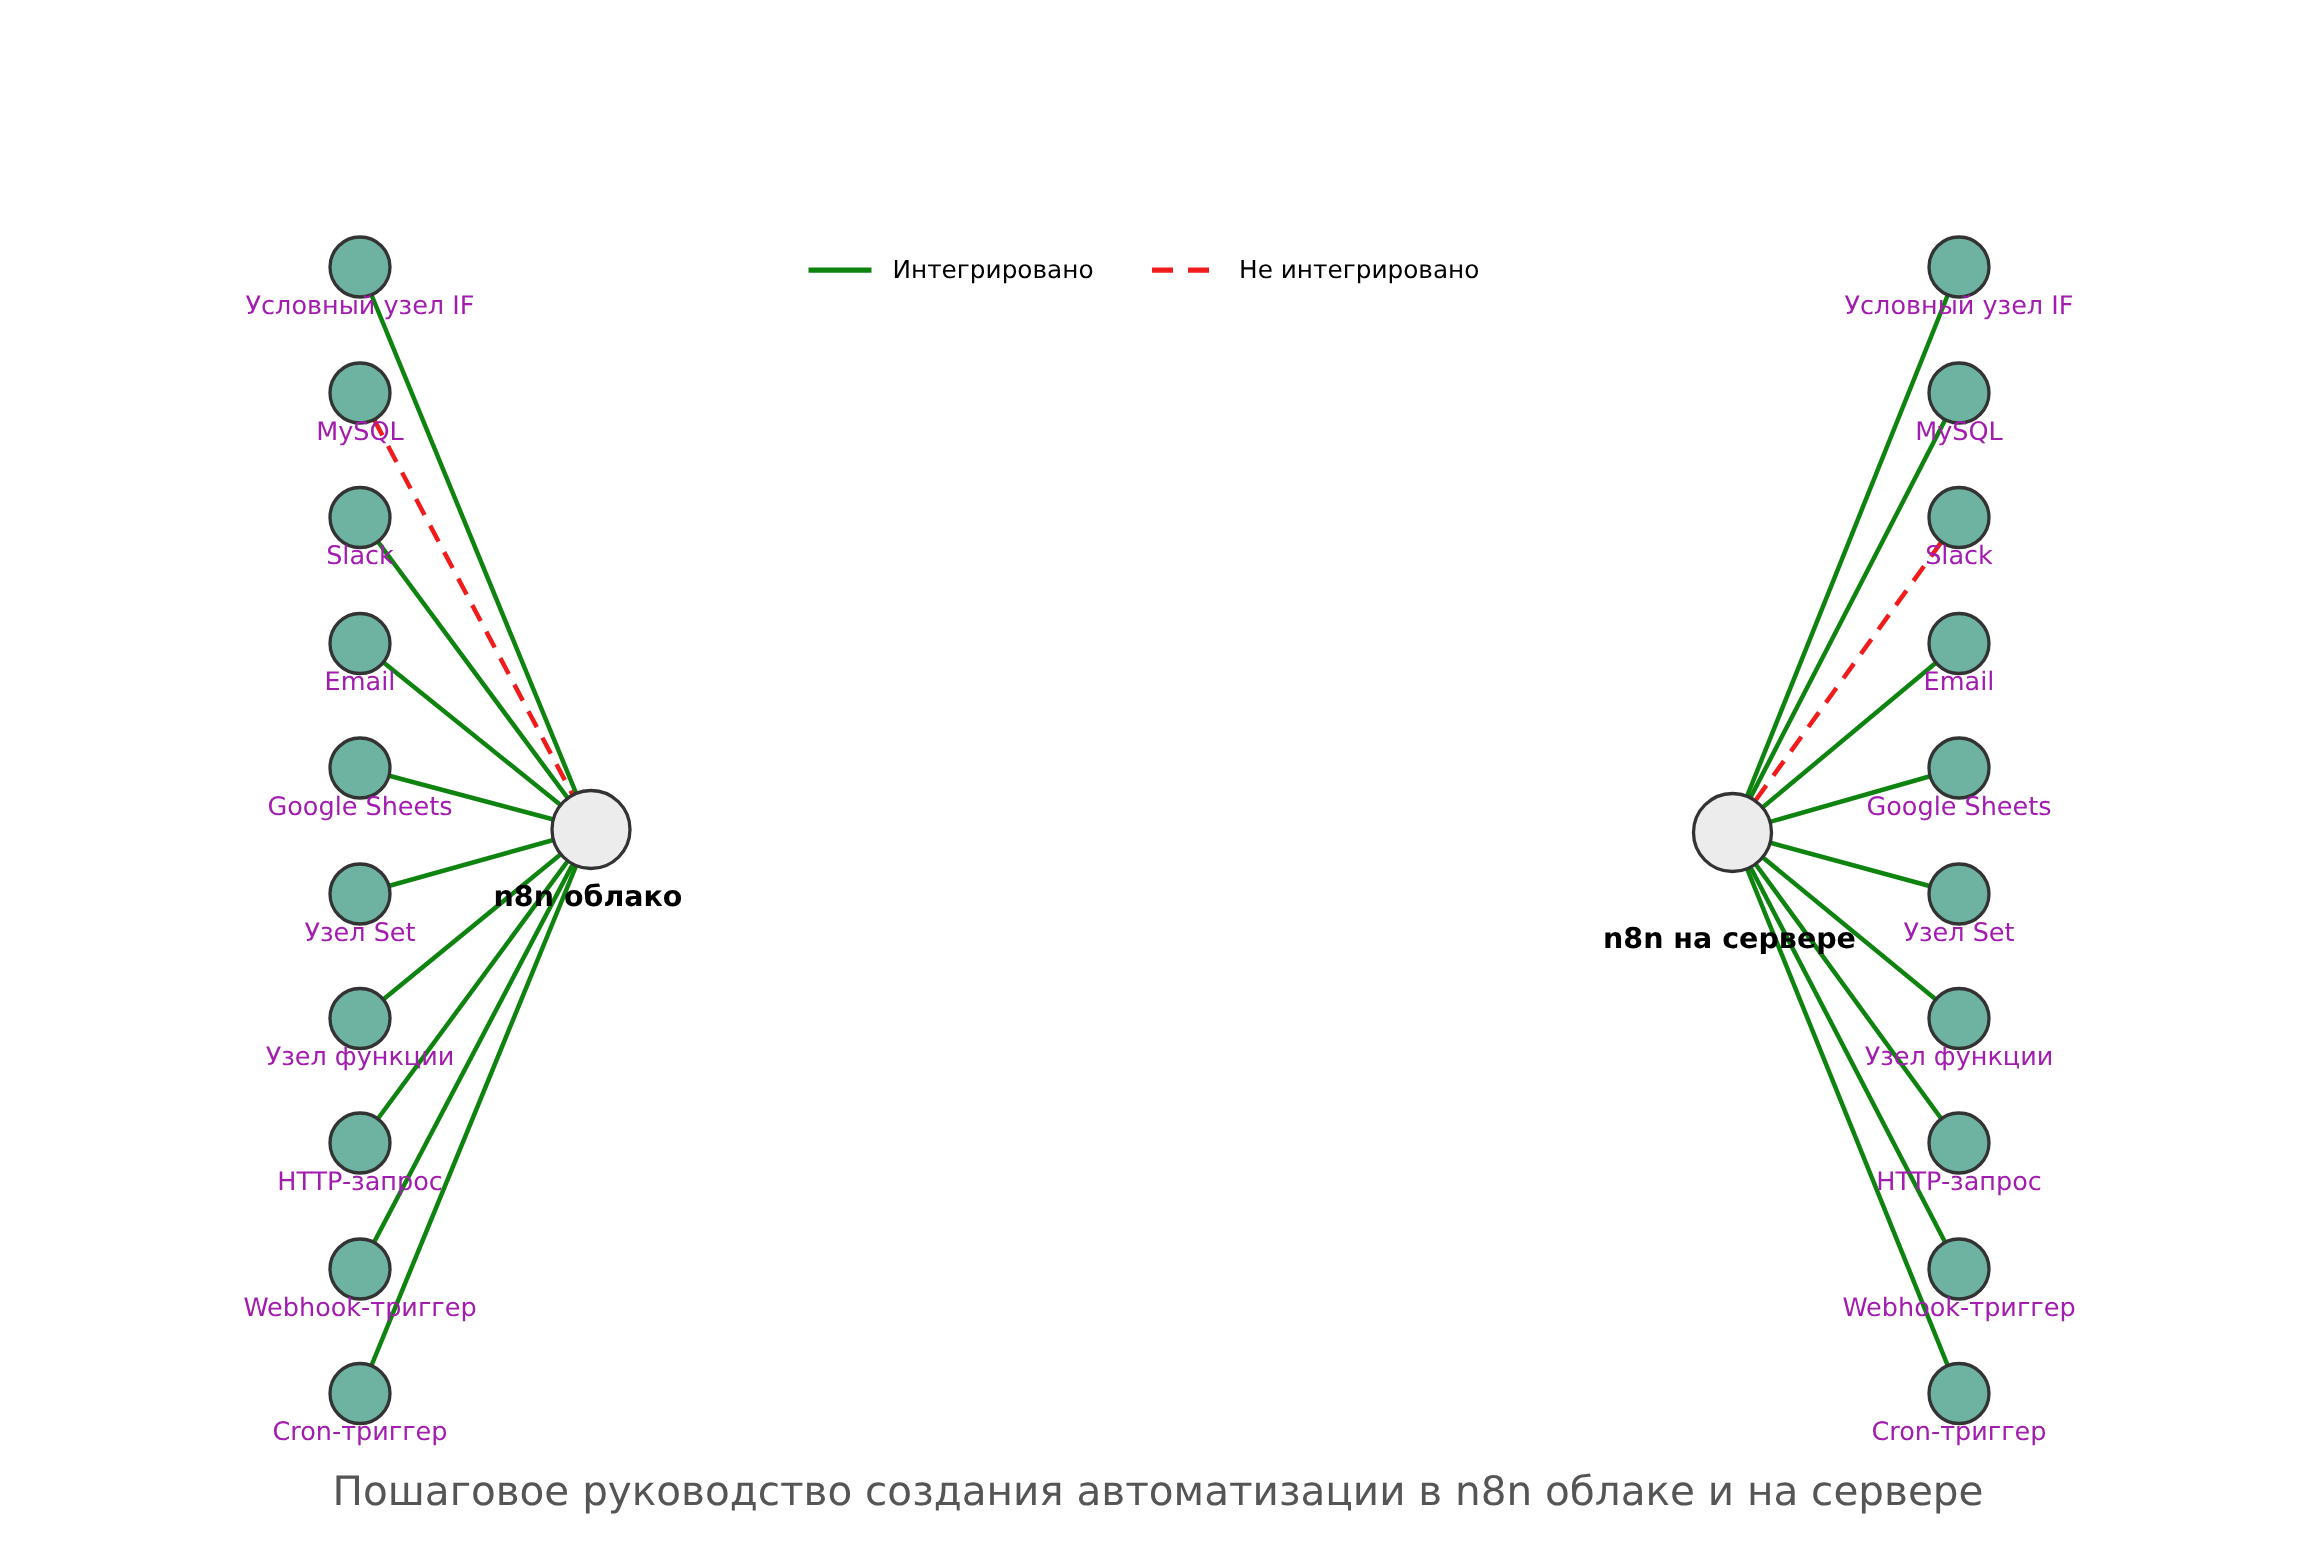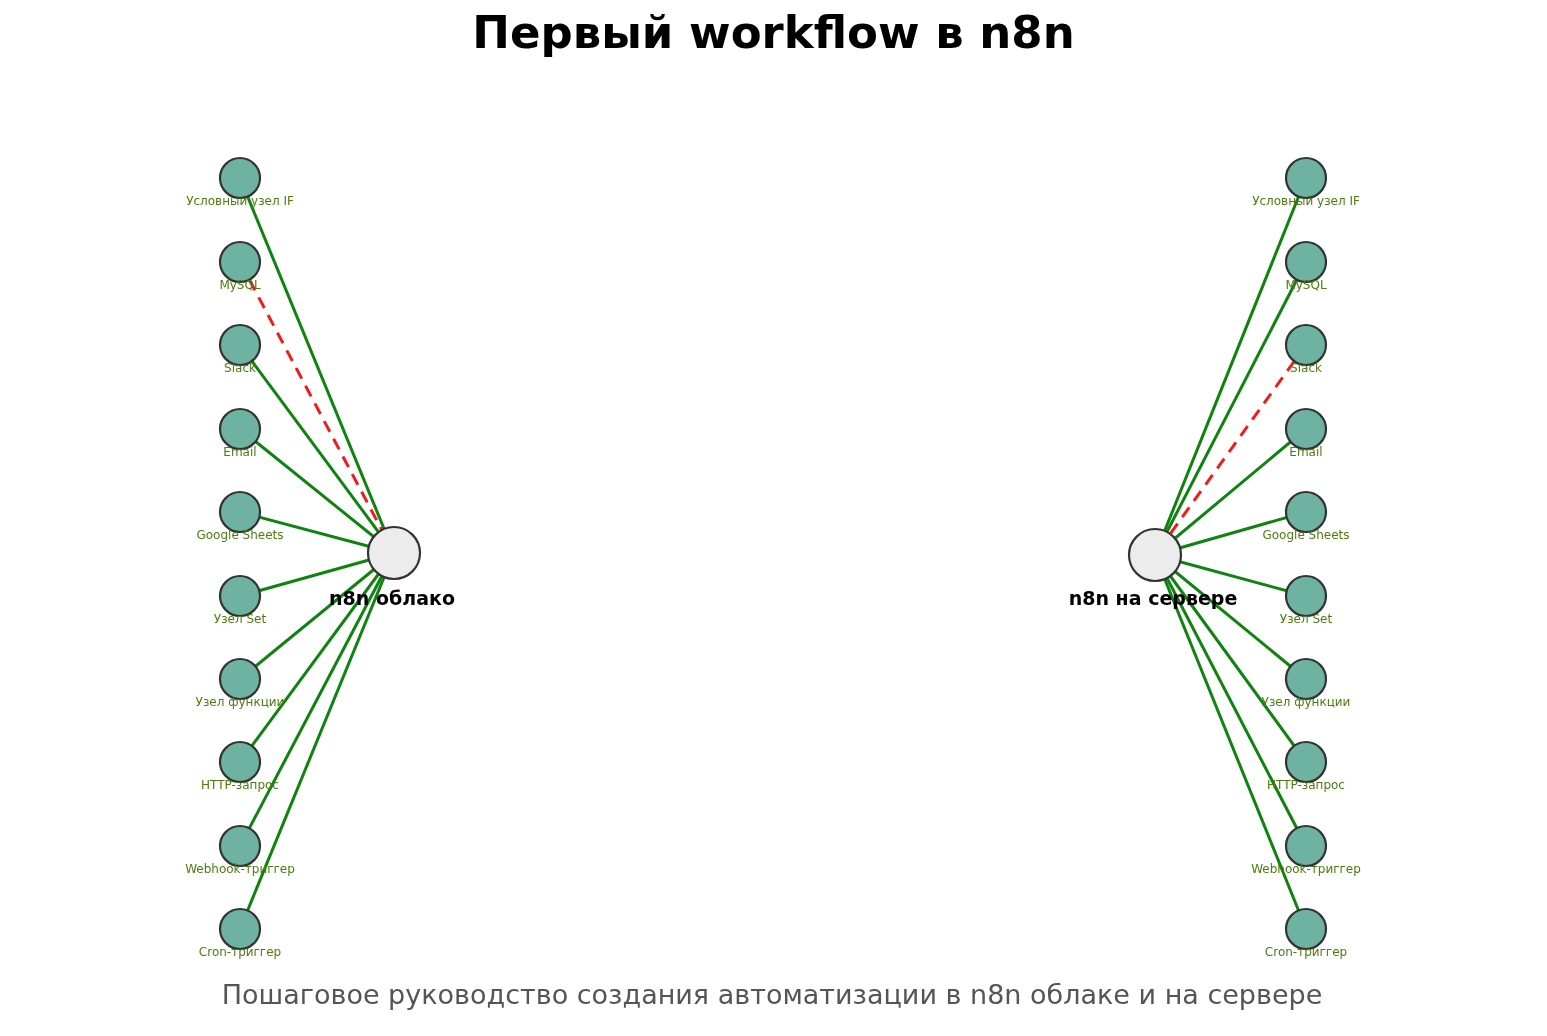--- a/index.html
+++ b/index.html
@@ -30,34 +30,47 @@
   .legend-item .lbl { font-size: 16.5px; color: #000000; white-space: nowrap; }
 
   .edges-layer { position: absolute; inset: 0; }
   .edge { stroke-width: 3; fill: none; }
   .edge.dashed { stroke-dasharray: 12 8; }
   circle.node { stroke: #333333; stroke-width: 2.2; }
   circle.hub  { stroke: #333333; stroke-width: 2.2; }
 
   .node-label {
     position: absolute; transform: translateX(-50%);
-    font-size: 12px; color: #4d7c0f; white-space: nowrap;
+    font-size: 17px; color: #a21caf; white-space: nowrap;
   }
   .hub-label {
     position: absolute; transform: translateX(-50%);
     font-size: 19px; font-weight: 700; color: #000000; white-space: nowrap;
   }
 </style>
 </head>
 <body>
 
 <div class="canvas">
 
-  <h1 class="page-title">Первый workflow в n8n</h1>
 
+  <div class="legend">
+    <div class="legend-item">
+      <svg width="44" height="8">
+        <line x1="1" y1="4" x2="43" y2="4" stroke-width="3.5" stroke="#0f830f"></line>
+      </svg>
+      <span class="lbl">Интегрировано</span>
+    </div>
+    <div class="legend-item">
+      <svg width="46" height="8">
+        <line x1="1" y1="4" x2="45" y2="4" stroke-width="3.5" stroke-dasharray="14 10" stroke="#f21b1b"></line>
+      </svg>
+      <span class="lbl">Не интегрировано</span>
+    </div>
+  </div>
 
   <svg class="edges-layer" width="1547" height="1036" viewBox="0 0 1547 1036">
 
     <line class="edge" x1="240" y1="178" x2="394" y2="553" stroke="#0f830f"></line>
     <line class="edge dashed" x1="240" y1="262" x2="394" y2="553" stroke="#f21b1b"></line>
     <line class="edge" x1="240" y1="345" x2="394" y2="553" stroke="#0f830f"></line>
     <line class="edge" x1="240" y1="429" x2="394" y2="553" stroke="#0f830f"></line>
     <line class="edge" x1="240" y1="512" x2="394" y2="553" stroke="#0f830f"></line>
     <line class="edge" x1="240" y1="596" x2="394" y2="553" stroke="#0f830f"></line>
     <line class="edge" x1="240" y1="679" x2="394" y2="553" stroke="#0f830f"></line>
@@ -119,18 +132,18 @@
     <div class="node-label" style="left:1306px; top:194px;">Условный узел IF</div>
     <div class="node-label" style="left:1306px; top:278px;">MySQL</div>
     <div class="node-label" style="left:1306px; top:361px;">Slack</div>
     <div class="node-label" style="left:1306px; top:445px;">Email</div>
     <div class="node-label" style="left:1306px; top:528px;">Google Sheets</div>
     <div class="node-label" style="left:1306px; top:612px;">Узел Set</div>
     <div class="node-label" style="left:1306px; top:695px;">Узел функции</div>
     <div class="node-label" style="left:1306px; top:778px;">HTTP-запрос</div>
     <div class="node-label" style="left:1306px; top:862px;">Webhook-триггер</div>
     <div class="node-label" style="left:1306px; top:945px;">Cron-триггер</div>
-    <div class="hub-label" style="left:1153px; top:587px;">n8n на сервере</div>
+    <div class="hub-label" style="left:1153px; top:615px;">n8n на сервере</div>
   </div>
 
   <div class="subtitle">Пошаговое руководство создания автоматизации в n8n облаке и на сервере</div>
 
 </div>
 
 </body></html>

